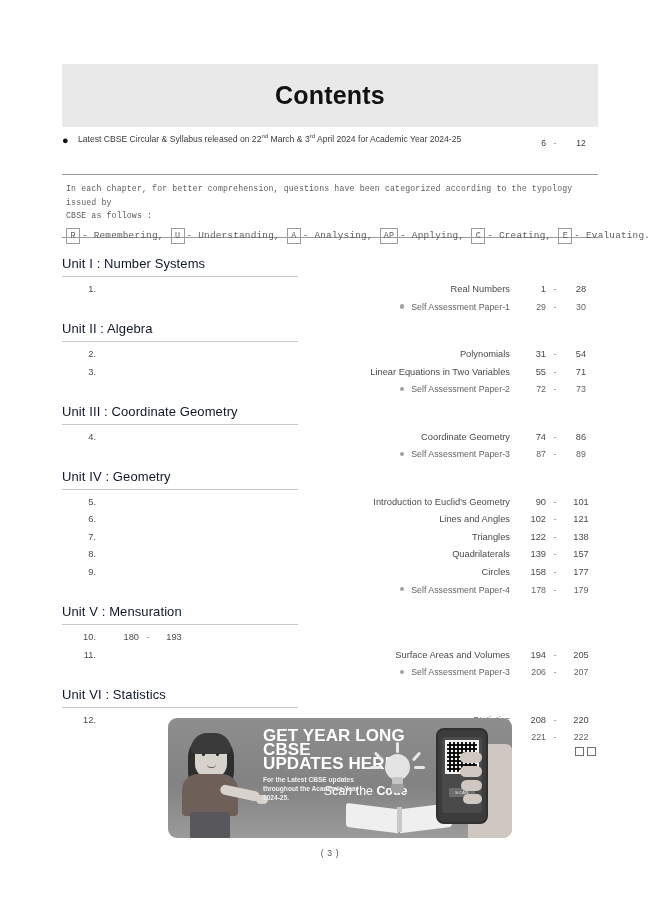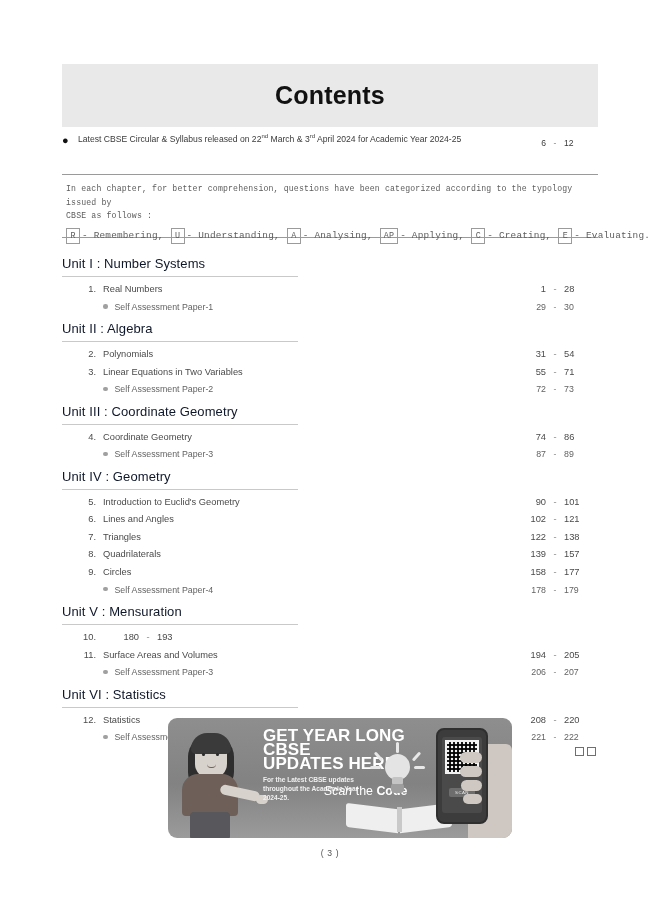--- a/index.html
+++ b/index.html
@@ -78,21 +78,21 @@
     display: flex;
     align-items: flex-end;
     justify-content: flex-end;
     font-size: 8.6px;
     color: #3a3a3a;
     align-self: flex-end;
     padding-bottom: 0px;
   }
   .pg-from { width: 32px; text-align: right; }
   .pg-dash { width: 18px; text-align: center; color: #8a8a8a; }
-  .pg-to   { width: 34px; text-align: left; }
+  .pg-to   { width: 34px; text-align: center; }
 
   
   .rule-full {
     position: absolute;
     left: 62px;
     width: 536px;
     height: 0;
     border-top: 1px solid #9a9a9a;
   }
 
@@ -166,20 +166,21 @@
   }
   .entry-num {
     flex: 0 0 34px;
     text-align: right;
     padding-right: 7px;
     color: #4a4a4a;
   }
   .entry-name {
     flex: 1 1 auto;
     color: #4a4a4a;
+    text-align: right;
   }
   .entry .pages {
     flex: 0 0 88px;
     display: flex;
     justify-content: flex-end;
     color: #4a4a4a;
   }
   .entry.sub {
     font-size: 8.8px;
     color: #636363;

